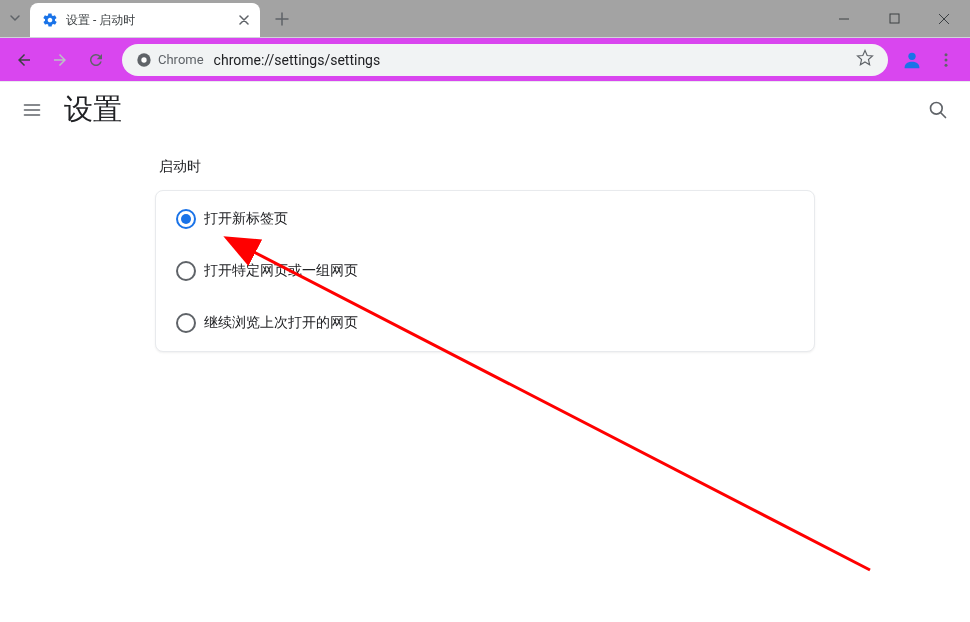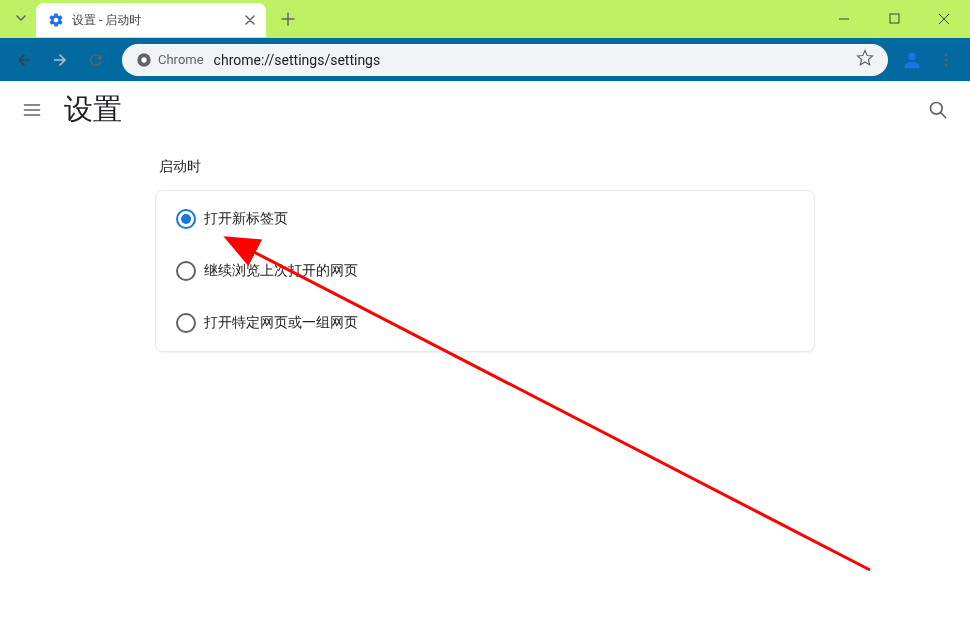--- a/index.html
+++ b/index.html
@@ -7,25 +7,25 @@
       font-family: -apple-system, BlinkMacSystemFont, "Segoe UI", Roboto, "Microsoft YaHei", sans-serif;
       background: #fff;
       width: 970px;
       height: 622px;
       overflow: hidden;
       position: relative;
     }
 
     
     .tab-strip {
-      background: #bef264;
+      background: #a3a3a3;
       height: 38px;
       display: flex;
       align-items: flex-end;
-      padding-left: 6px;
+      padding-left: 0;
       border-bottom: 1px solid #d0d4da;
     }
     .tab-strip-dropdown {
       width: 30px;
       height: 30px;
       display: flex;
       align-items: center;
       justify-content: center;
       margin-bottom: 4px;
       border-radius: 6px;
@@ -91,21 +91,21 @@
       align-items: center;
       justify-content: center;
       font-size: 14px;
       color: #3c4043;
       cursor: pointer;
     }
 
     
     .toolbar {
       height: 44px;
-      background: #0369a1;
+      background: #d946ef;
       display: flex;
       align-items: center;
       padding: 0 8px;
       gap: 4px;
       border-bottom: 1px solid #e8eaed;
     }
     .nav-btn {
       width: 32px;
       height: 32px;
       display: flex;
@@ -363,25 +363,25 @@
 
 <div class="content">
   <div class="section-title">启动时</div>
   <div class="card">
     <div class="radio-row">
       <div class="radio selected"></div>
       <span class="radio-label">打开新标签页</span>
     </div>
     <div class="radio-row">
       <div class="radio"></div>
-      <span class="radio-label">继续浏览上次打开的网页</span>
+      <span class="radio-label">打开特定网页或一组网页</span>
     </div>
     <div class="radio-row">
       <div class="radio"></div>
-      <span class="radio-label">打开特定网页或一组网页</span>
+      <span class="radio-label">继续浏览上次打开的网页</span>
     </div>
   </div>
 </div>
 
 <svg class="arrow-overlay" width="970" height="622">
   <defs>
     <marker id="arrowhead" markerWidth="12" markerHeight="10" refX="2" refY="5" orient="auto">
       <polygon points="0 0, 12 5, 0 10" fill="#ff0000"></polygon>
     </marker>
   </defs>

